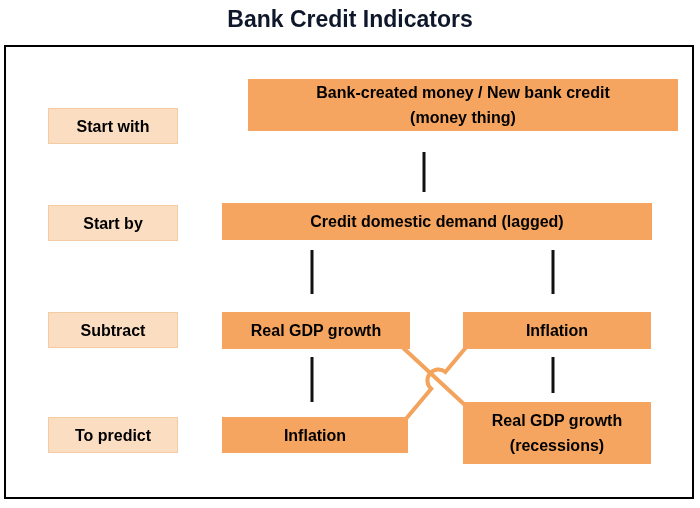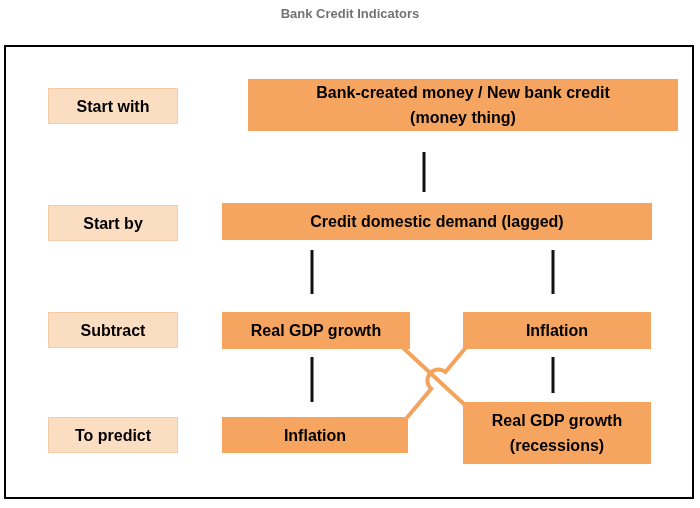--- a/index.html
+++ b/index.html
@@ -6,21 +6,21 @@
   .page{
     position:relative;
     width:700px;height:508px;
     background:#ffffff;
     font-family:"Liberation Sans", sans-serif;
     overflow:hidden;
   }
   .title{
     position:absolute;left:0;top:6px;width:700px;
     text-align:center;
-    font-size:13px;font-weight:bold;color:#737373;
+    font-size:23px;font-weight:bold;color:#0f172a;
     letter-spacing:0px;
   }
   .frame{
     position:absolute;left:4px;top:45px;
     width:690px;height:454px;
     border:2px solid var(--frame_border,#000);
     background:#ffffff;
     box-sizing:border-box;
   }
   svg.connectors{
@@ -38,21 +38,21 @@
     line-height:25px;
     box-sizing:border-box;
   }
   .node{background:var(--node_fill,#F5A55F);}
   .rowlabel{
     background:var(--label_fill,#FBDEC2);
     border:1px solid #f3cba4;
     left:48px;width:130px;height:36px;
   }
   
-  .rl-0{top:88px;}
+  .rl-0{top:108px;}
   .rl-1{top:205px;}
   .rl-2{top:312px;text-align:right;}
   .rl-3{top:417px;}
   
   .n-start{left:222px;top:79px;width:430px;height:52px;margin-left:26px;}
   .n-divide{left:222px;top:203px;width:430px;height:37px;}
   .n-sub-left{left:222px;top:312px;width:188px;height:37px;}
   .n-sub-right{left:463px;top:312px;width:188px;height:37px;}
   .n-pred-left{left:222px;top:417px;width:186px;height:36px;}
   .n-pred-right{left:463px;top:402px;width:188px;height:62px;}

